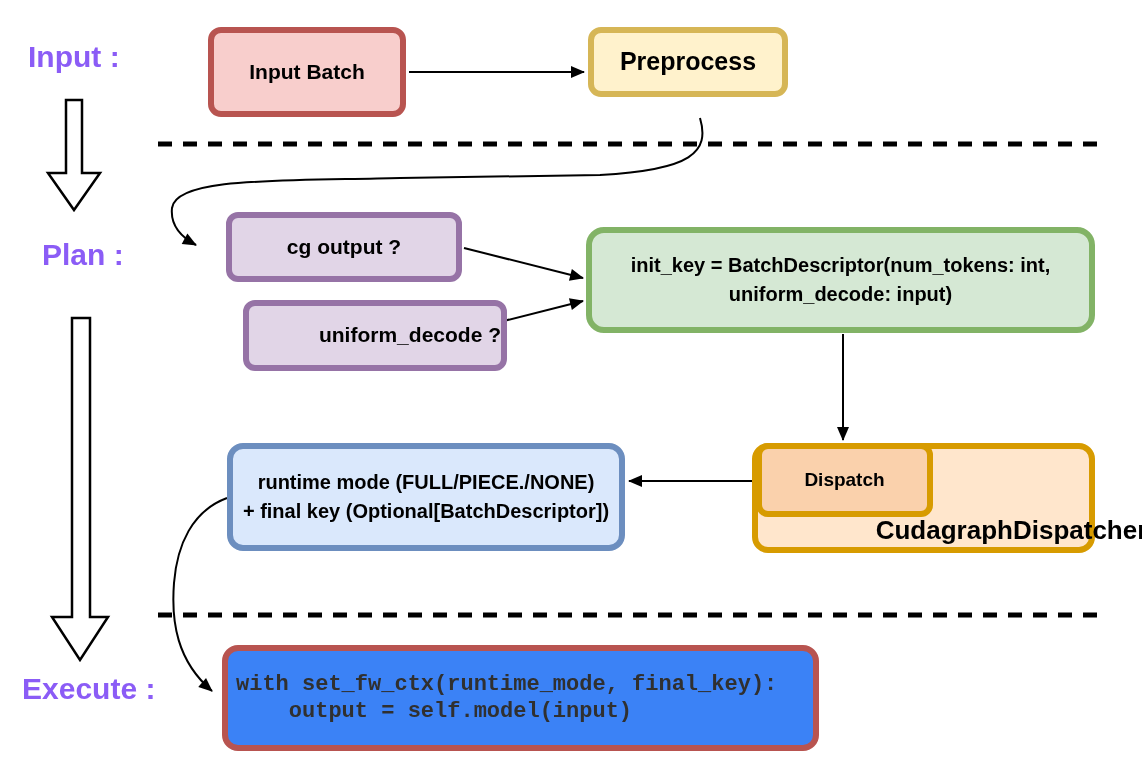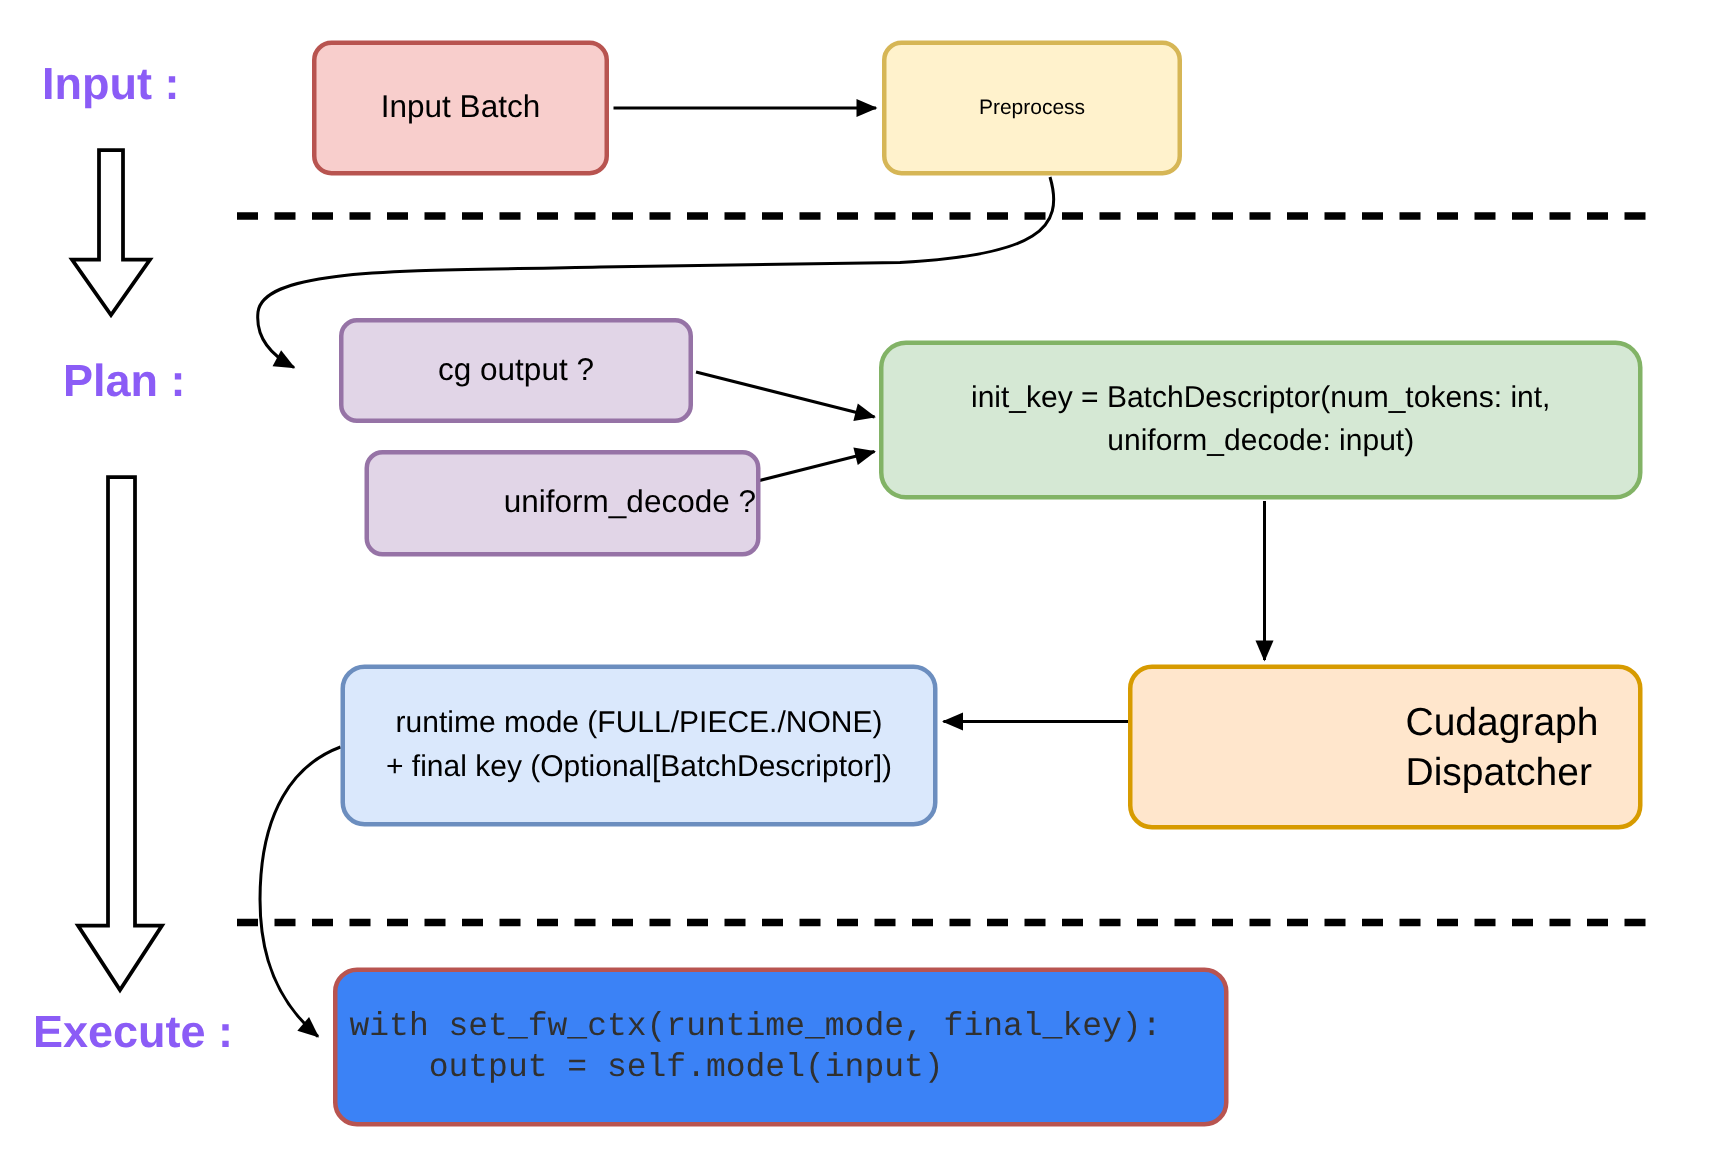--- a/index.html
+++ b/index.html
@@ -8,52 +8,52 @@
     font-family:"Liberation Sans", sans-serif; color:#000; overflow:hidden;
   }
   .stage-label {
     position:absolute; font-weight:700; font-size:30px; color:#8b5cf6; white-space:nowrap;
   }
   #label-input   { left:28px;  top:40px; }
   #label-plan    { left:42px;  top:238px; }
   #label-execute { left:22px;  top:672px; }
 
   .node {
-    position:absolute; box-sizing:border-box; border:3px solid #701a75;
+    position:absolute; box-sizing:border-box; border:6px solid #701a75;
     display:flex; flex-direction:column; align-items:center; justify-content:center;
-    text-align:center; line-height:1.25;
+    text-align:center; line-height:1.25;font-weight:bold;
   }
   #node-input-batch {
     left:208px; top:27px; width:198px; height:90px;
     background:#F8CECC; border-color:#B85450; border-radius:13px; font-size:21px;
   }
   #node-preprocess {
-    left:588px; top:27px; width:200px; height:90px;
-    background:#FFF2CC; border-color:#D6B656; border-radius:13px; font-size:14px;justify-content:center;
+    left:588px; top:27px; width:200px; height:70px;
+    background:#FFF2CC; border-color:#D6B656; border-radius:13px; font-size:25px;justify-content:center;
   }
   #node-cg-padding {
     left:226px; top:212px; width:236px; height:70px;
     background:#E1D5E7; border-color:#9673A6; border-radius:12px; font-size:21px;
   }
   #node-uniform-decode {
     left:243px; top:300px; width:264px; height:71px;
     background:#E1D5E7; border-color:#9673A6; border-radius:12px; font-size:21px;align-items:flex-end;
   }
   #node-init-key {
     left:586px; top:227px; width:509px; height:106px;
     background:#D5E8D4; border-color:#82B366; border-radius:18px;
     font-size:20px; line-height:29px;
   }
   #node-cudagraph {
     left:752px; top:443px; width:343px; height:110px;
     background:#FFE6CC; border-color:#D79B00; border-radius:16px;
   }
   .cudagraph-label {
     position:absolute; left:182px; right:6px; top:0; bottom:0;
-    display:flex; flex-direction:column; align-items:flex-start; justify-content:center;
+    display:flex; flex-direction:row; align-items:flex-end; justify-content:center;
     font-size:26px; line-height:33px; text-align:center;
   }
   #node-dispatch {
     left:756px; top:443px; width:177px; height:74px;
     background:#FAD1AC; border-color:#D79B00; border-radius:12px; font-size:19px;
   }
   #node-runtime-mode {
     left:227px; top:443px; width:398px; height:108px;
     background:#DAE8FC; border-color:#6C8EBF; border-radius:16px;
     font-size:20px; line-height:29px;
@@ -120,20 +120,23 @@
     <div>uniform_decode: input)</div>
   </div>
 
   <div class="node" id="node-cudagraph">
     <div class="cudagraph-label">
       <div>Cudagraph</div>
       <div>Dispatcher</div>
     </div>
   </div>
 
+  <div class="node" id="node-dispatch">
+    <span>Dispatch</span>
+  </div>
 
   <div class="node" id="node-runtime-mode">
     <div>runtime mode (FULL/PIECE./NONE)</div>
     <div>+ final key (Optional[BatchDescriptor])</div>
   </div>
 
   <div class="node" id="node-execute-code">
     <div class="code-line">with set_fw_ctx(runtime_mode, final_key):</div>
     <div class="code-line">    output = self.model(input)</div>
   </div>

